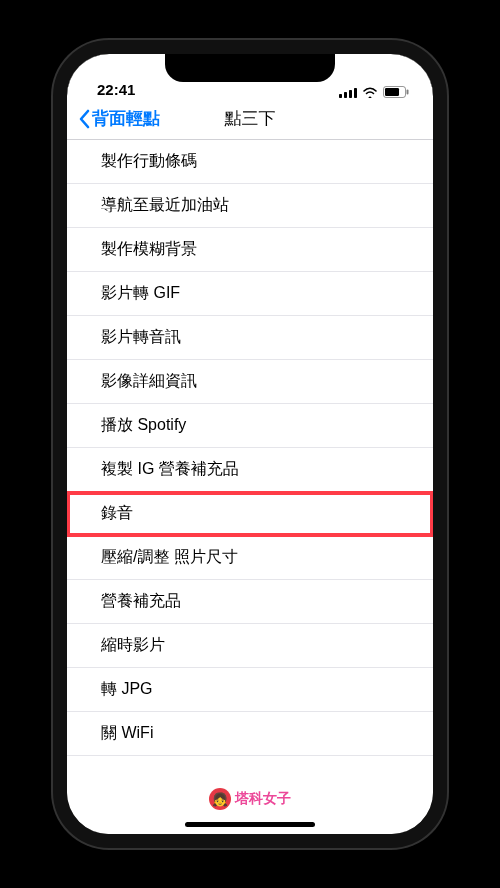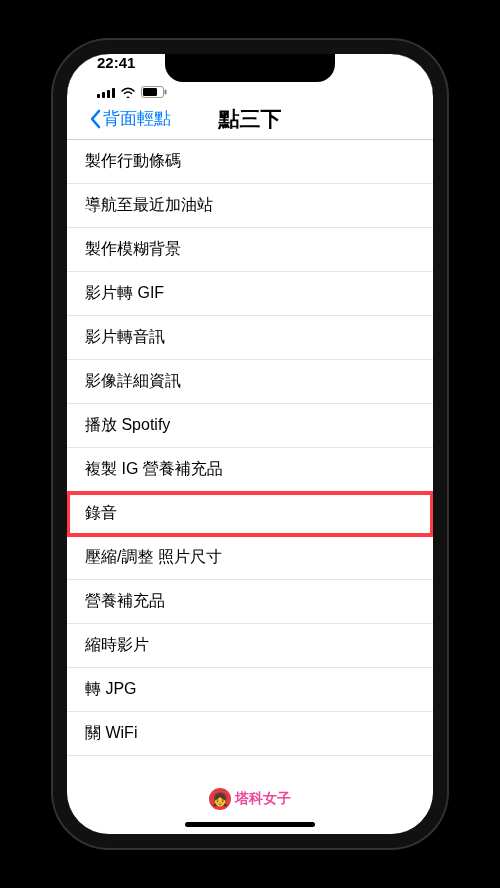--- a/index.html
+++ b/index.html
@@ -43,24 +43,23 @@
       z-index: 100;
     }
     .status-bar {
       position: absolute;
       top: 0;
       left: 0;
       right: 0;
       height: 44px;
       display: flex;
       justify-content: space-between;
-      align-items: flex-start;
+      align-items: flex-end;
       padding: 0 24px 0 30px;
       z-index: 50;
-      flex-direction: column;
     }
     .status-time {
       font-size: 15px;
       font-weight: 600;
       color: #000;
     }
     .status-icons {
       display: flex;
       gap: 5px;
       align-items: center;
@@ -75,44 +74,45 @@
       align-items: center;
       background: #fff;
       border-bottom: 1px solid #d1d1d6;
       z-index: 40;
     }
     .back-button {
       display: flex;
       align-items: center;
       color: #007aff;
       font-size: 17px;
-      padding-left: 22px;
+      padding-left: 11px;
       cursor: pointer;
+      font-weight: bold;
     }
     .nav-title {
       position: absolute;
       left: 0;
       right: 0;
       text-align: center;
-      font-size: 21px;
-      font-weight: 700;
+      font-size: 17px;
+      font-weight: 400;
       color: #000;
       pointer-events: none;
     }
     .content {
       position: absolute;
       top: 86px;
       left: 0;
       right: 0;
       bottom: 0;
       overflow-y: auto;
       background: #fff;
     }
     .list-row {
-      padding: 11px 18px;
+      padding: 11px 34px;
       font-size: 16px;
       color: #000;
       border-bottom: 1px solid #e5e5ea;
       cursor: pointer;
       background: #fff;
       position: relative;
     }
     .list-row.highlighted {
       outline: 4px solid #ff3b47;
       outline-offset: -3px;

